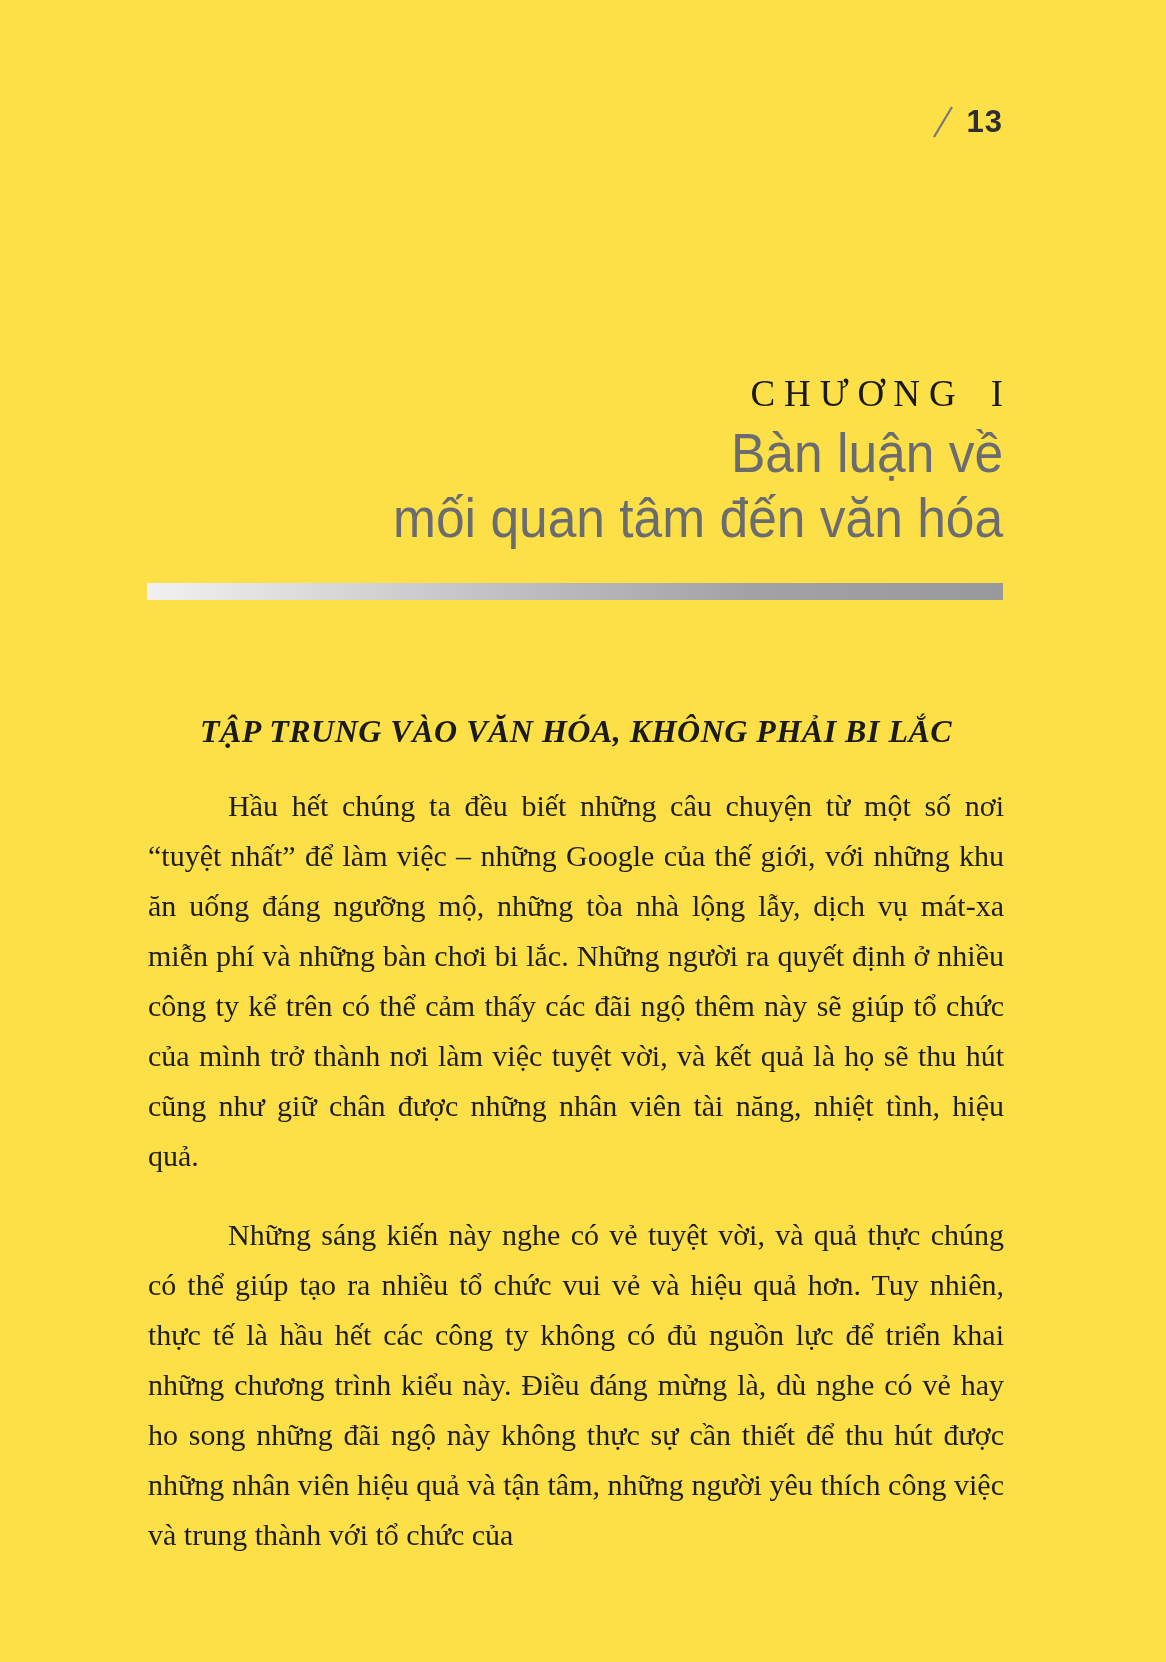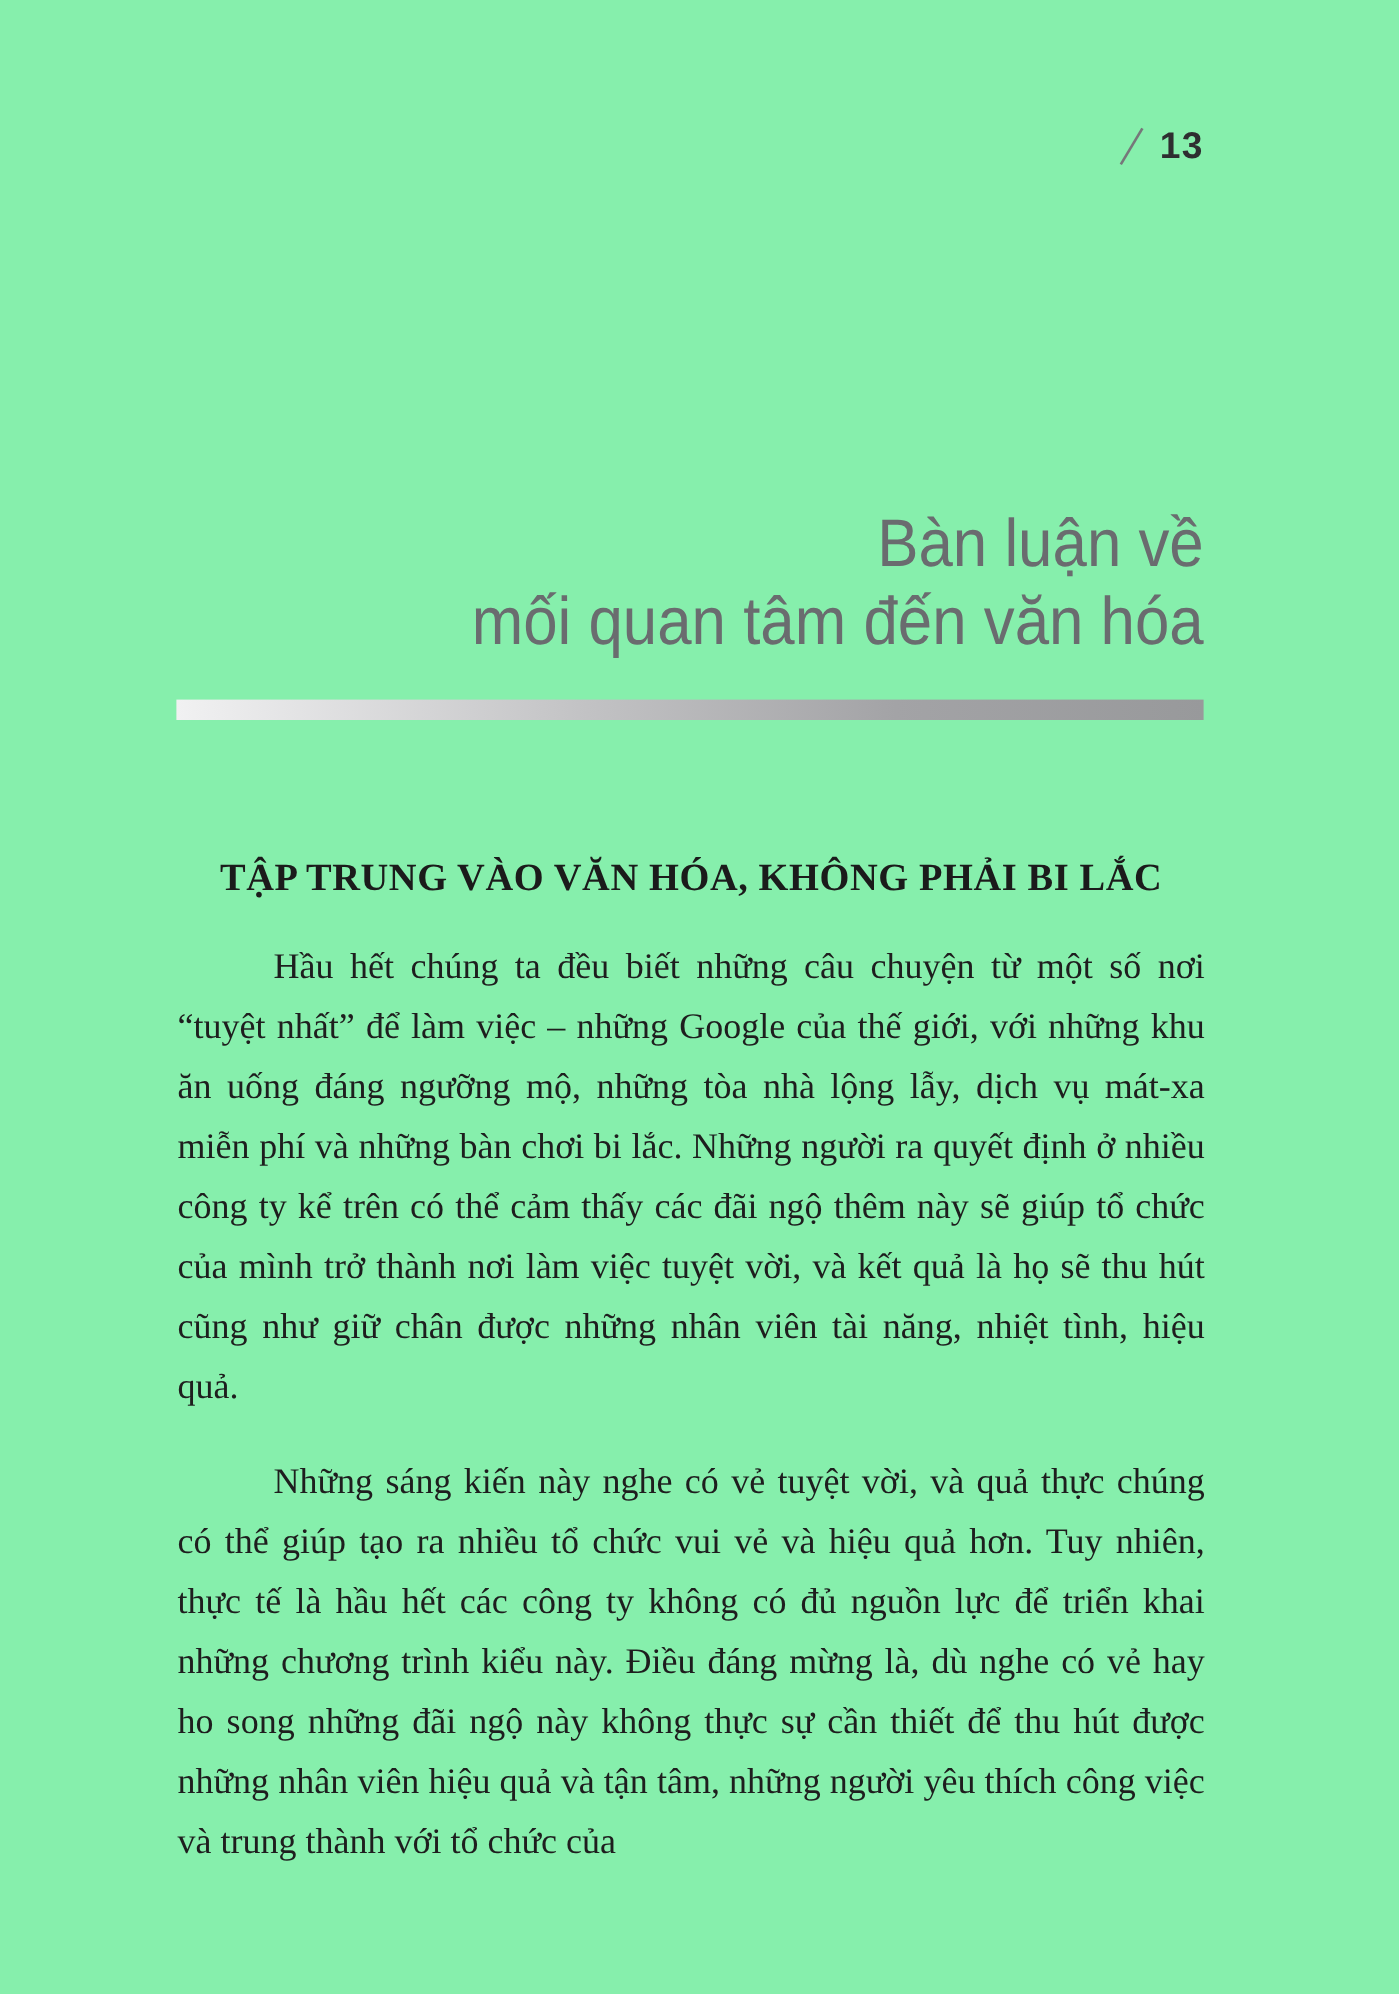--- a/index.html
+++ b/index.html
@@ -5,21 +5,21 @@
   * { margin: 0; padding: 0; box-sizing: border-box; }
   html, body { background: #ffffff; }
   body {
     width: 1166px;
     height: 1662px;
     position: relative;
     font-family: "Liberation Serif", serif;
     color: #1e1e1e;
     overflow: hidden;
   }
-  .page { position: absolute; inset: 0; background: #86efac; }
+  .page { position: absolute; inset: 0; background: #fde047; }
 
   
   .page-header {
     position: absolute;
     top: 104px;
     right: 163px;
     display: flex;
     align-items: center;
     gap: 13px;
   }
@@ -77,20 +77,21 @@
     position: absolute;
     top: 713px;
     left: 148px;
     width: 856px;
     text-align: center;
     font-family: "Liberation Serif", serif;
     font-weight: bold;
     font-size: 32px;
     letter-spacing: 0.5px;
     color: #1b1b1b;
+    font-style: italic;
   }
 
   
   .body-copy {
     position: absolute;
     top: 781px;
     left: 148px;
     width: 856px;
   }
   .body-copy p {
@@ -108,20 +109,23 @@
 
 <div class="page">
 
   <div class="page-header">
     <svg class="slash-icon" width="22" height="34" viewBox="0 0 22 34" aria-hidden="true">
       <line x1="2" y1="32" x2="20" y2="2" stroke="#76777a" stroke-width="2.2"></line>
     </svg>
     <span class="page-number">13</span>
   </div>
 
+  <div class="chapter-label">
+    <span>CHƯƠNG</span><span class="numeral">I</span>
+  </div>
 
   <div class="chapter-title">
     <div>Bàn luận về</div>
     <div>mối quan tâm đến văn hóa</div>
   </div>
 
   <div class="divider-bar"></div>
 
   <h2 class="section-heading">TẬP TRUNG VÀO VĂN HÓA, KHÔNG PHẢI BI LẮC</h2>
 

